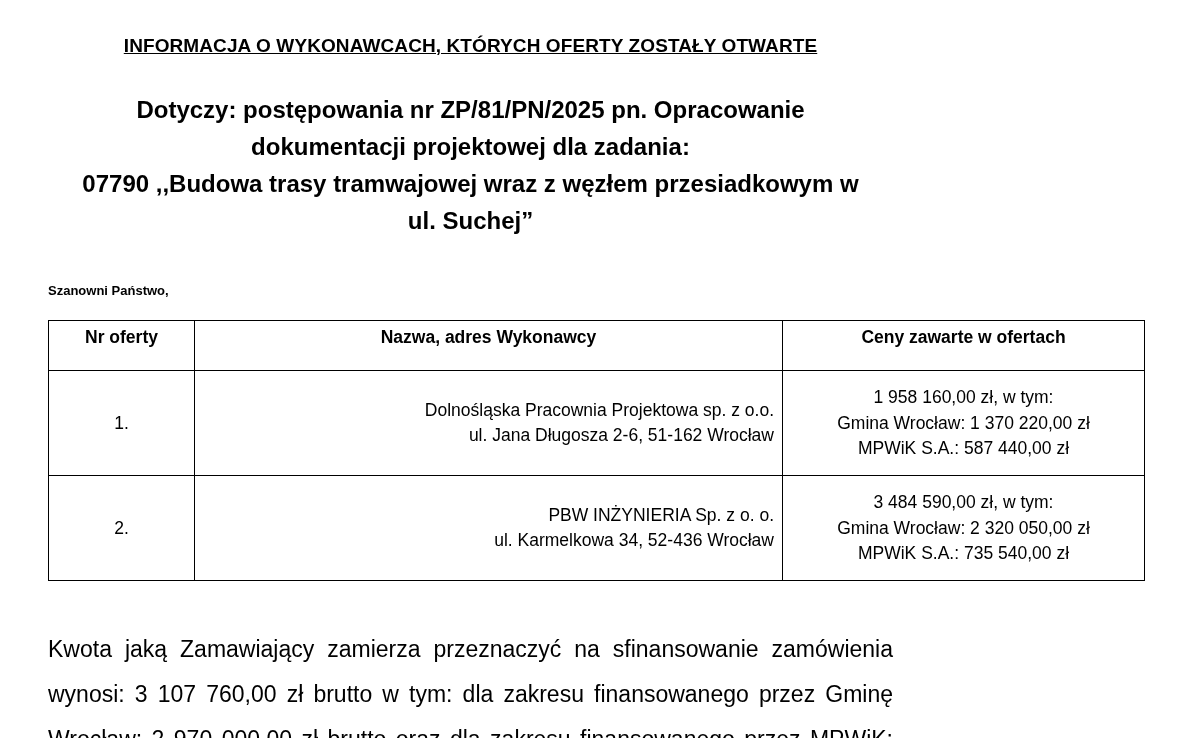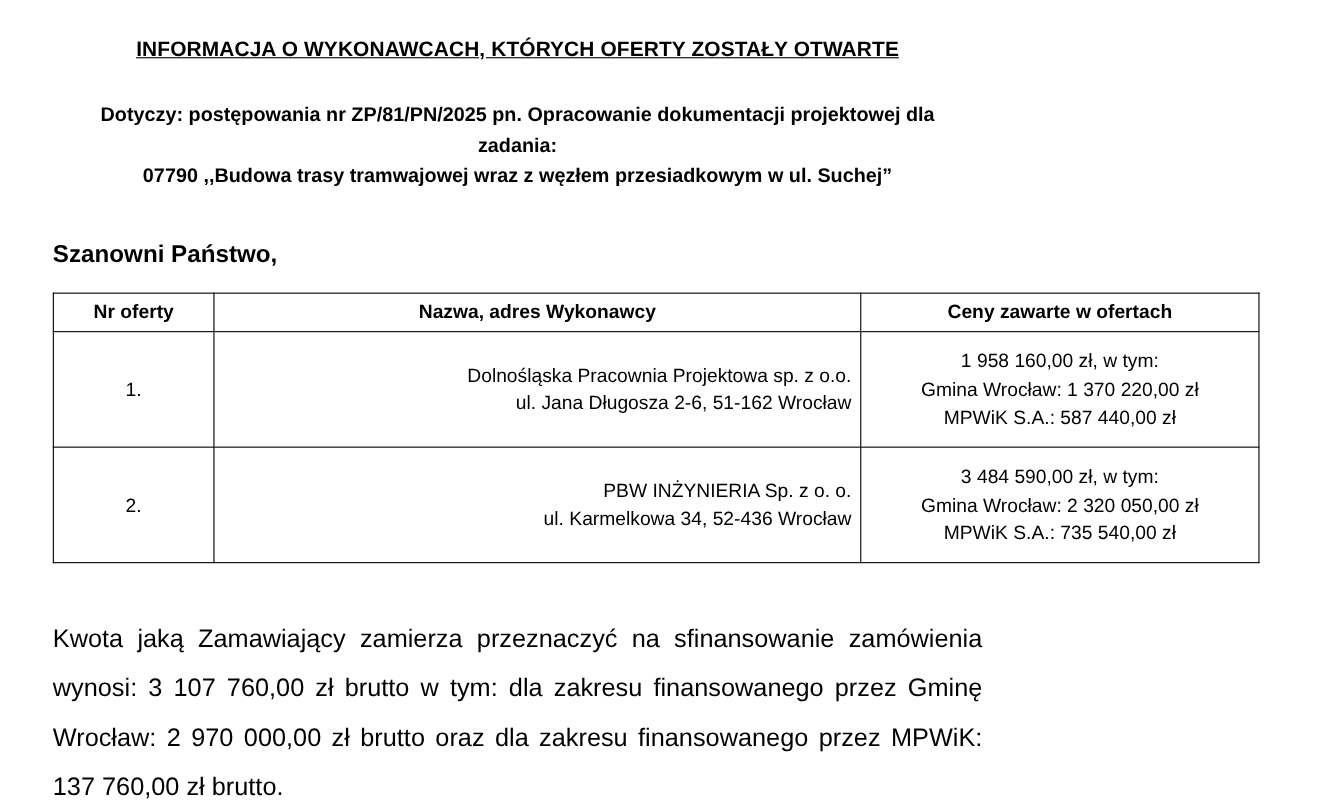--- a/index.html
+++ b/index.html
@@ -26,27 +26,27 @@
     font-weight: bold;
     font-size: 19px;
     text-decoration: underline;
     letter-spacing: 0.1px;
     margin: 10px 0 0 0;
     line-height: 1.3;
   }
   .subject {
     text-align: center;
     font-weight: bold;
-    font-size: 18px;
+    font-size: 24px;
     line-height: 1.55;
     margin: 32px 18px 0 18px;
   }
   .salutation {
     font-weight: bold;
-    font-size: 22px;
+    font-size: 13px;
     margin: 44px 0 0 0;
   }
   .intro {
     font-size: 17.5px;
     line-height: 1.55;
     margin: 24px 0 0 0;
     text-align: justify;
   }
   table.offers {
     border-collapse: collapse;
@@ -55,21 +55,21 @@
     table-layout: fixed;
   }
   table.offers th, table.offers td {
     border: 1.5px solid #000000;
     vertical-align: middle;
   }
   table.offers thead th {
     font-size: 17.5px;
     font-weight: bold;
     text-align: center;
-    padding: 6px 4px 7px 4px;
+    padding: 6px 4px 22px 4px;
     margin-top: 12px;
   }
   .col-nr { width: 146px; }
   .col-name { width: 588px; }
   .col-price { width: 362px; }
   table.offers tbody td {
     padding: 0;
     height: 104px;
   }
   .cell-nr {

